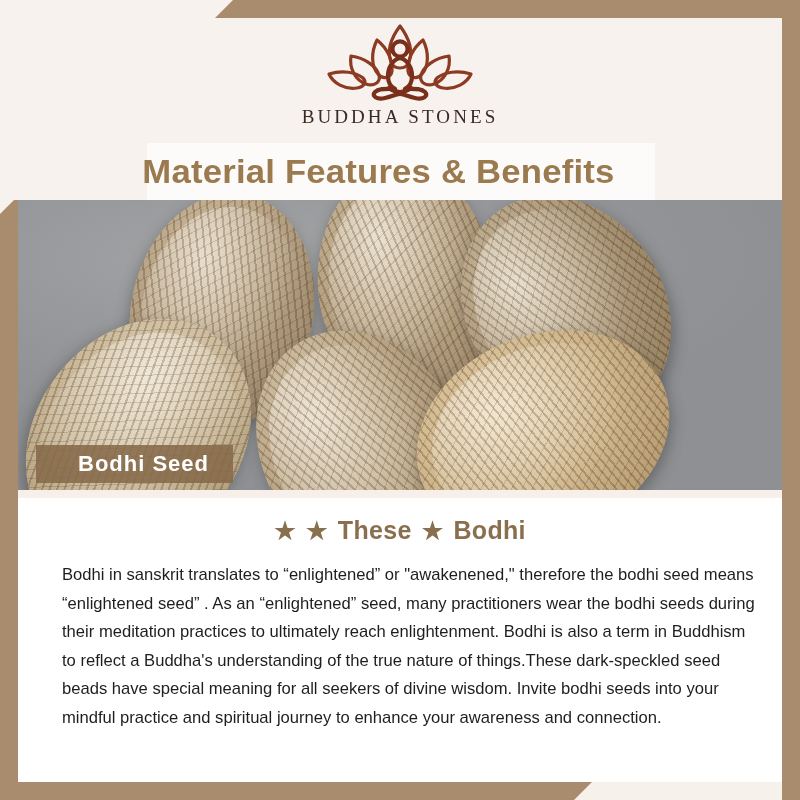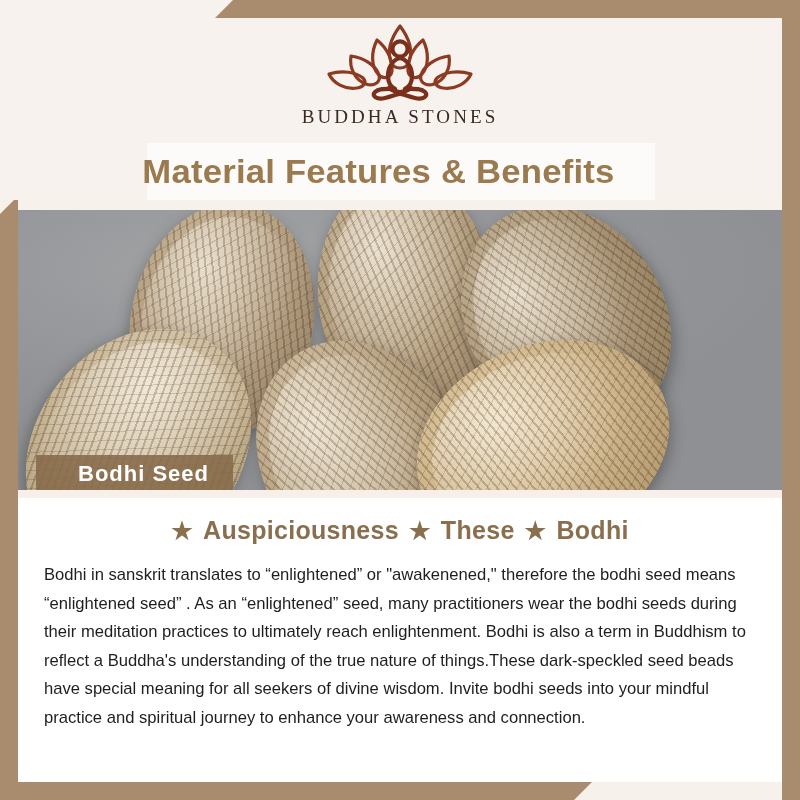--- a/index.html
+++ b/index.html
@@ -60,21 +60,20 @@
     letter-spacing:.2px; white-space:nowrap;
     transform:scaleX(1.02);
   }
 
   
   .photo {
     position:absolute; top:200px; left:18px; width:764px; height:290px;
     background:
       radial-gradient(ellipse 70% 60% at 30% 20%, #a2a4a6 0%, #95979a 55%, #8e9093 100%);
     overflow:hidden;
-    margin-top:10px;
   }
   .seed {
     position:absolute;
     border-radius:50%;
     box-shadow: 0 6px 14px rgba(60,58,56,.45);
   }
   .seed::after{
     content:""; position:absolute; inset:0; border-radius:50%;
     background:
       repeating-linear-gradient(72deg, rgba(90,62,38,.30) 0 2px, rgba(255,255,255,0) 2px 7px),
@@ -124,21 +123,21 @@
   }
   .benefits {
     margin-top:26px; text-align:center;
     font-weight:bold; font-size:25px; color:#8a6f4e;
     font-family:"Liberation Sans", sans-serif;
     letter-spacing:.3px;
     display:flex; align-items:center; justify-content:center; gap:10px;
   }
   .star { color:#8a6f4e; font-size:24px; line-height:1; }
   .desc {
-    margin:16px 24px 0 26px;
+    margin:16px 24px 0 44px;
     font-size:16.6px; line-height:1.72; color:#1e1e1e;
     font-family:"Liberation Sans", sans-serif;
     text-align:left;
   }
 </style>
 </head>
 <body>
 
 <div class="poster">
 
@@ -180,21 +179,20 @@
     <div class="seed-label">
       <span class="seed-label-text">Bodhi  Seed</span>
     </div>
   </div>
 
   <div class="body-panel">
     <div class="body-top-tint"></div>
 
     <div class="benefits">
       <span class="star">★</span>
-      <span>Auspiciousness</span>
       <span class="star">★</span>
       <span>These</span>
       <span class="star">★</span>
       <span>Bodhi</span>
     </div>
 
     <p class="desc">Bodhi in sanskrit translates to “enlightened” or "awakenened," therefore the bodhi seed means “enlightened seed” . As an “enlightened” seed, many practitioners wear the bodhi seeds during their meditation practices to ultimately reach enlightenment. Bodhi is also a term in Buddhism to reflect a Buddha's understanding of the true nature of things.These dark-speckled seed beads have special meaning for all seekers of divine wisdom. Invite bodhi seeds into your mindful practice and spiritual journey to enhance your awareness and connection.</p>
   </div>
 
   <div class="tan-top-right"></div>

